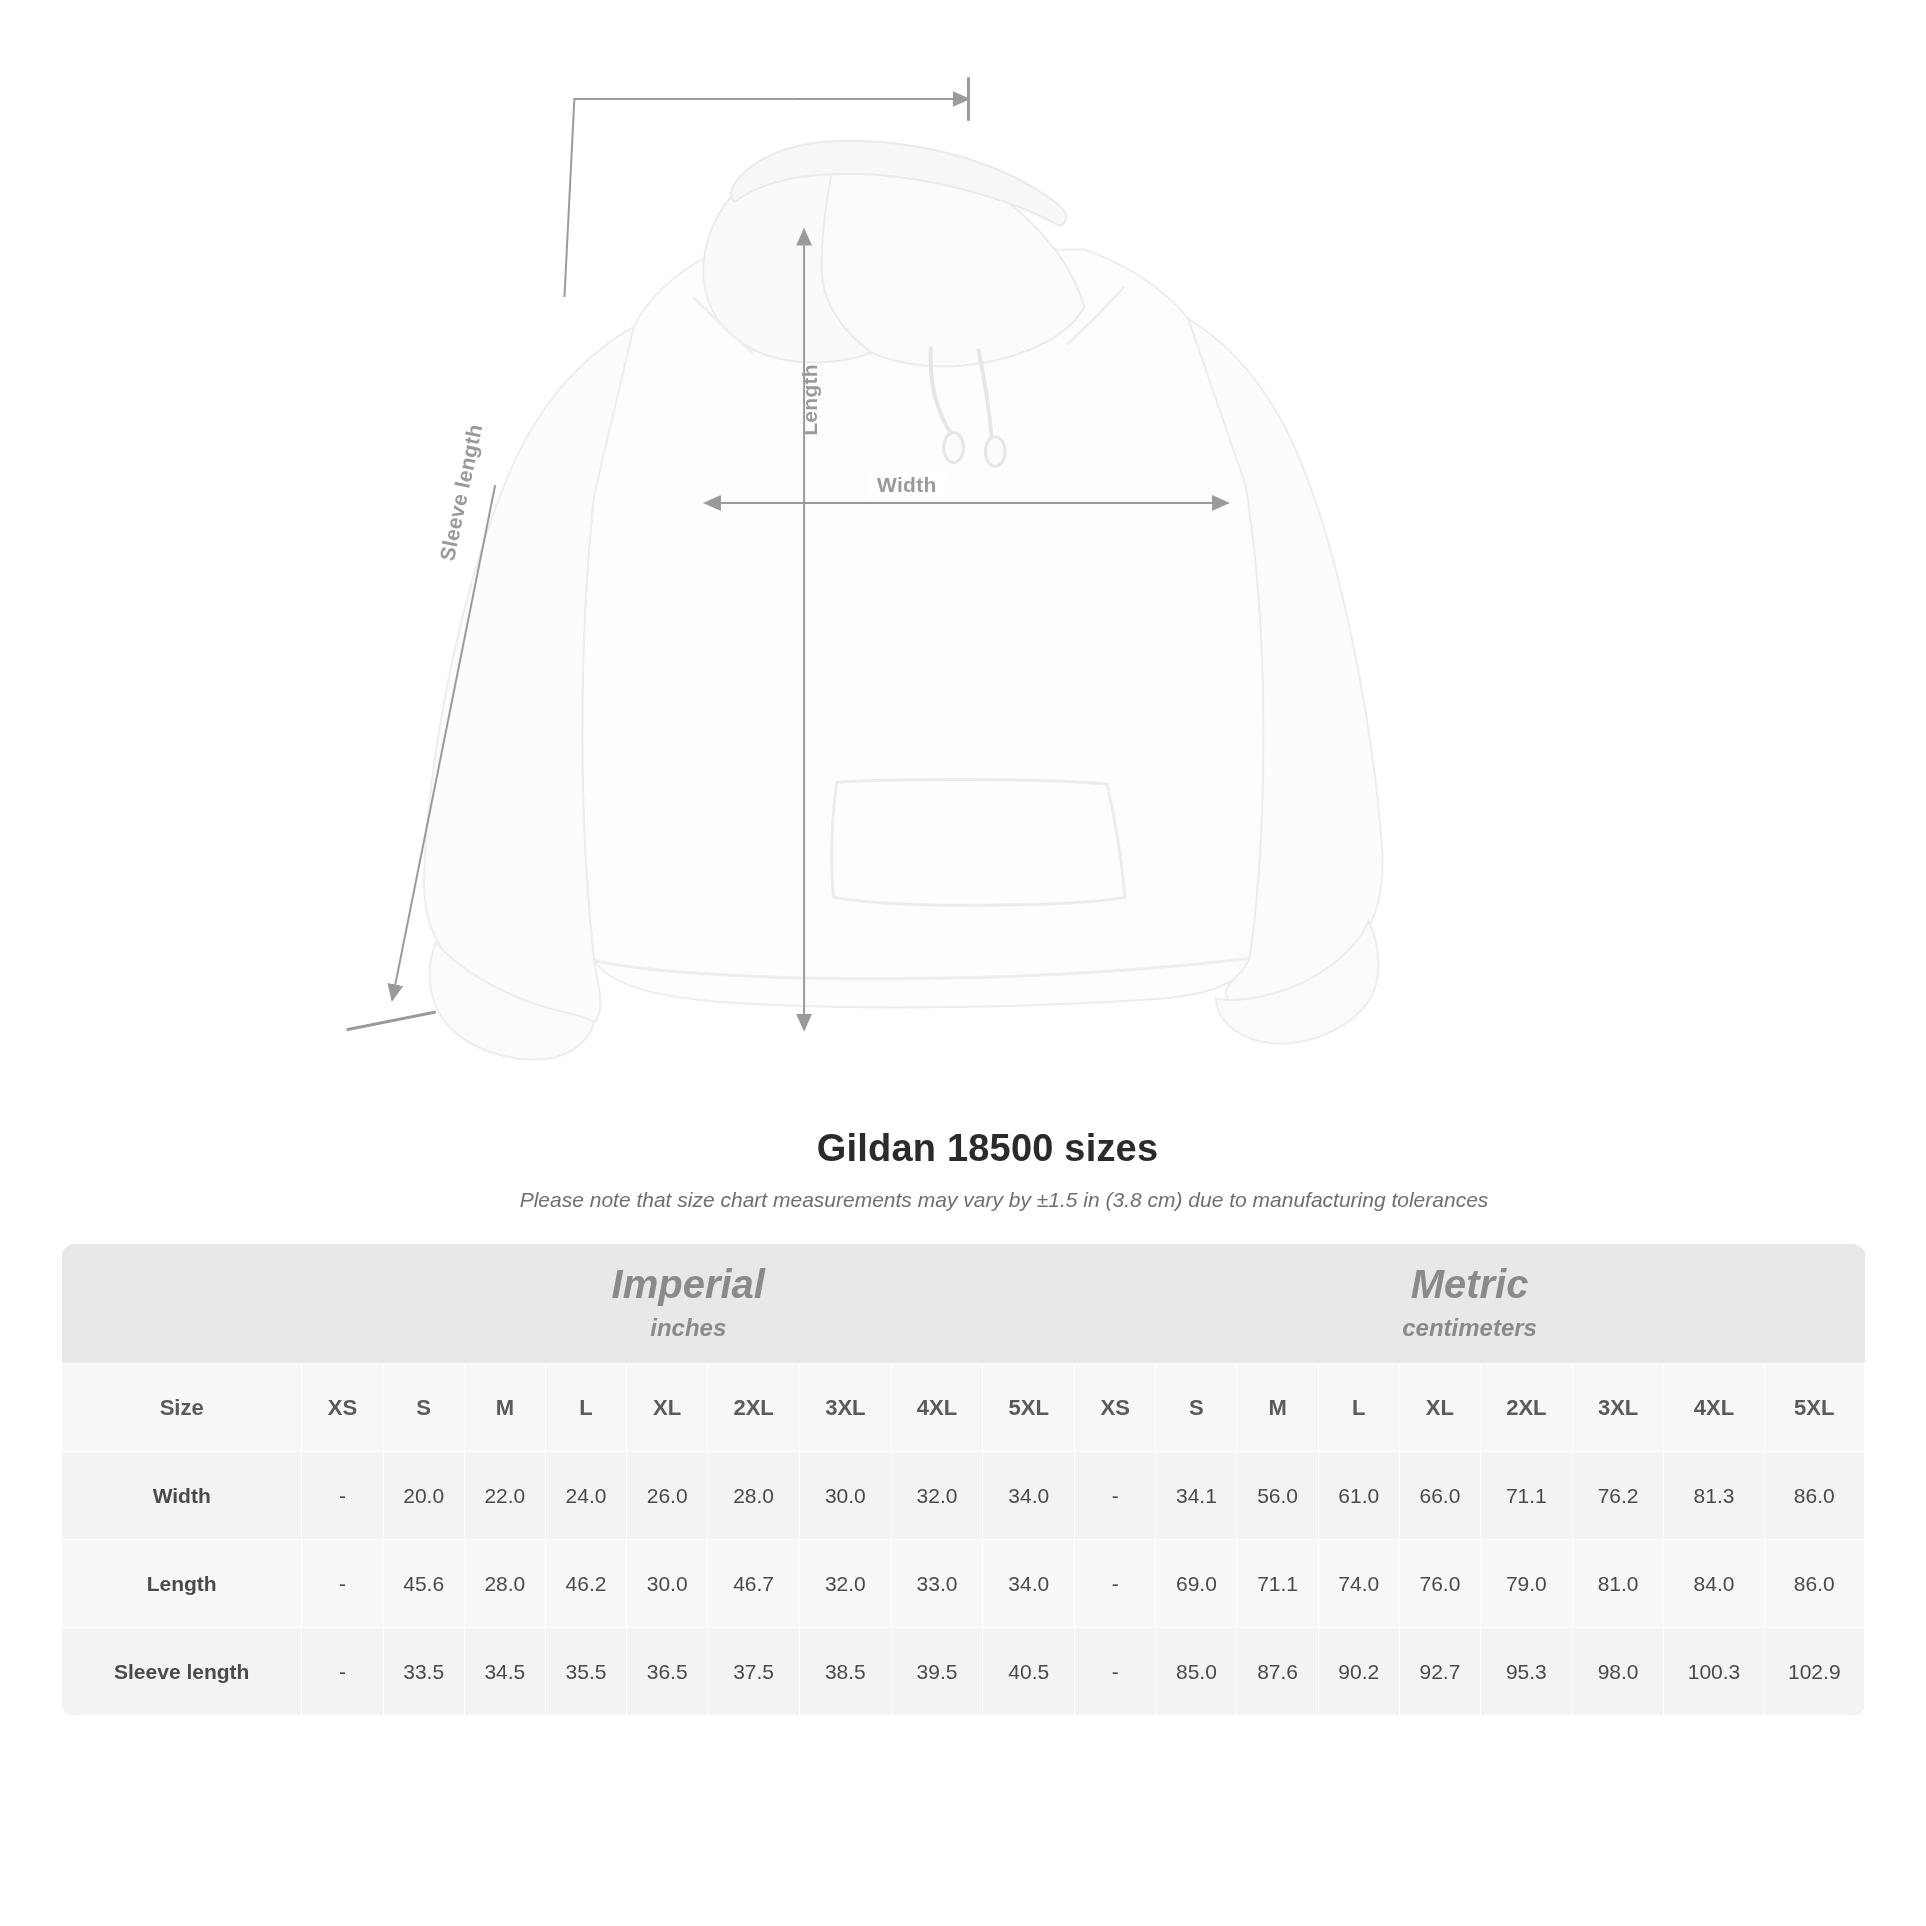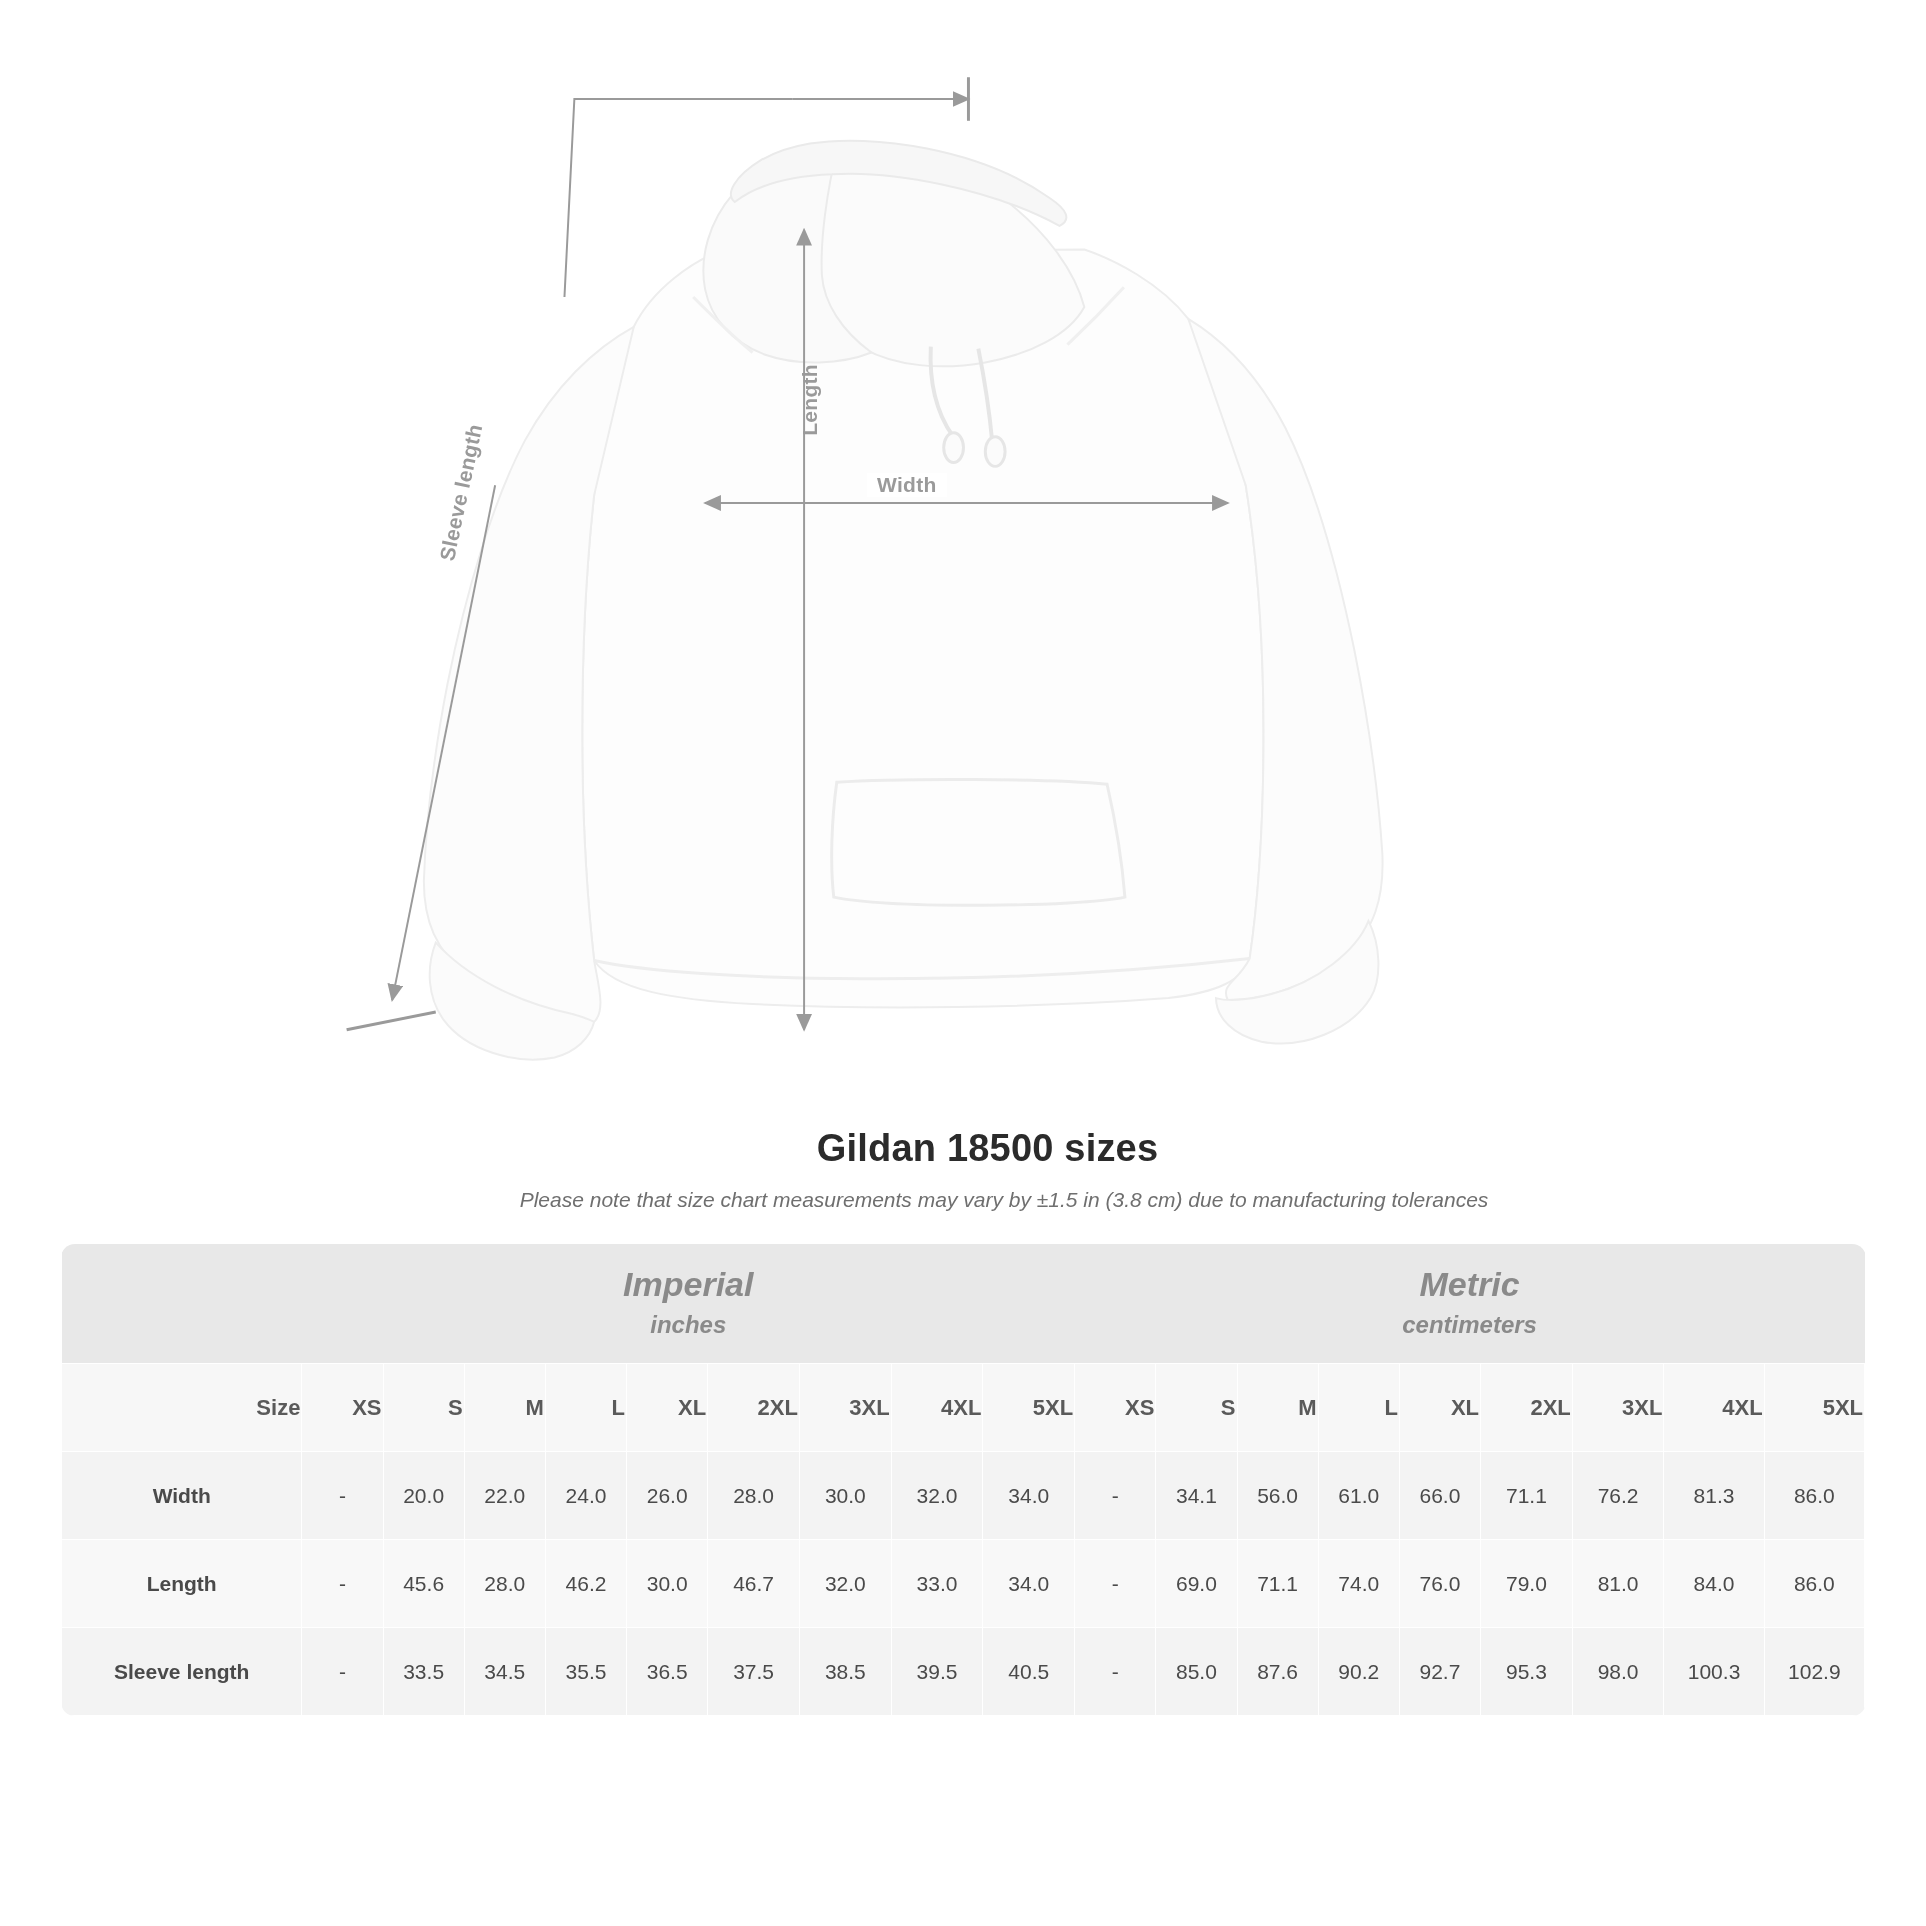--- a/index.html
+++ b/index.html
@@ -80,21 +80,21 @@
     font-size: 21px;
     color: #4a4a4a;
     border: 1px solid #ffffff;
   }
   .unit-head {
     background: #e8e8e8;
     height: 117px;
     border: none !important;
   }
   .unit-head .unit-name {
-    font-size: 34px;
+    font-size: 40px;
     font-style: italic;
     font-weight: bold;
     color: #8a8a8a;
     line-height: 1.25;
   }
   .unit-head .unit-sub {
     font-size: 24px;
     font-style: italic;
     color: #8a8a8a;
     line-height: 1.6;
@@ -102,21 +102,20 @@
   .blank-head {
     background: #e8e8e8;
     border: none !important;
   }
   tr.size-row td {
     background: #f7f7f7;
     height: 85px;
     font-weight: bold;
     color: #5a5a5a;
     font-size: 22px;
-    text-align: right;
   }
   tr.data-row td {
     height: 85px;
     background: #f3f3f3;
   }
   tr.data-row.alt td {
     background: #f8f8f8;
   }
   td.rowlabel {
     font-weight: bold;

